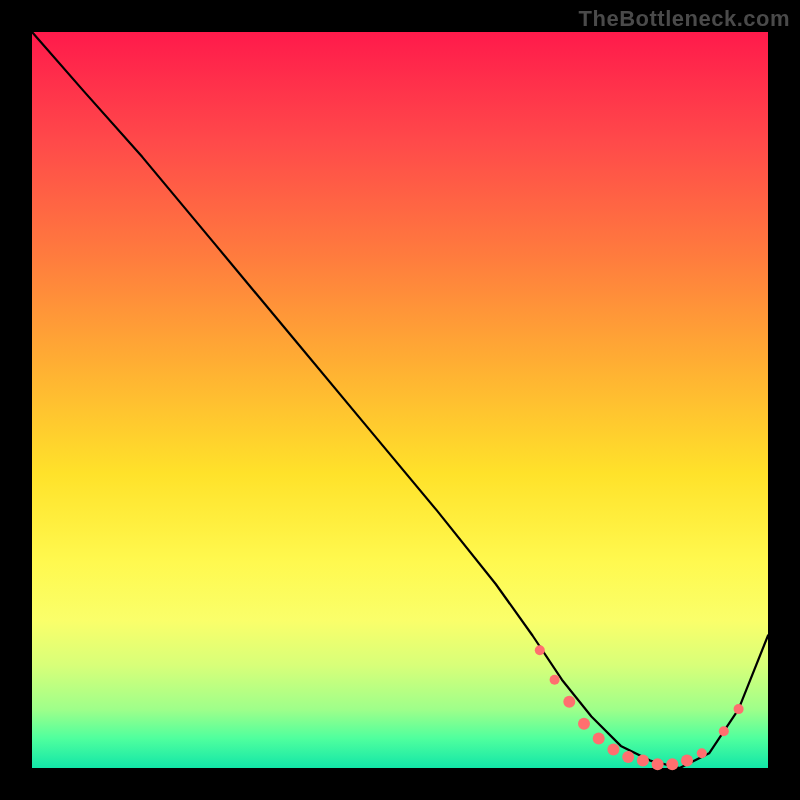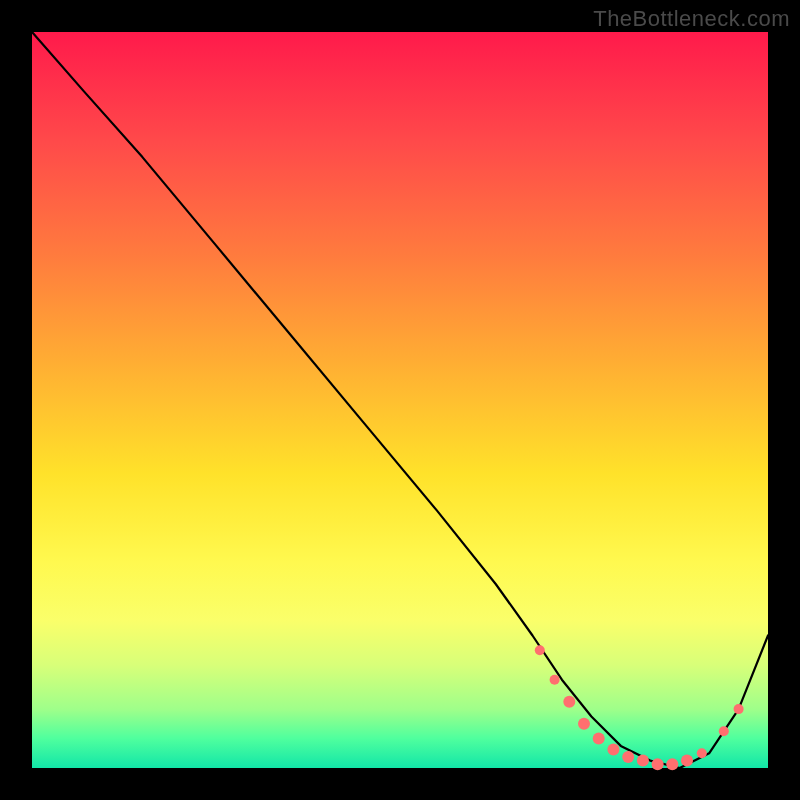--- a/index.html
+++ b/index.html
@@ -11,20 +11,21 @@
     overflow: hidden;
     font-family: Arial, Helvetica, sans-serif;
   }
   .frame {
     position: absolute;
     left: 0;
     top: 0;
     width: 800px;
     height: 800px;
     background: #000;
+    font-weight: bold;
   }
   .plot {
     position: absolute;
     left: 32px;
     top: 32px;
     width: 736px;
     height: 736px;
     background: linear-gradient(
       to bottom,
       #ff1a4b 0%,

